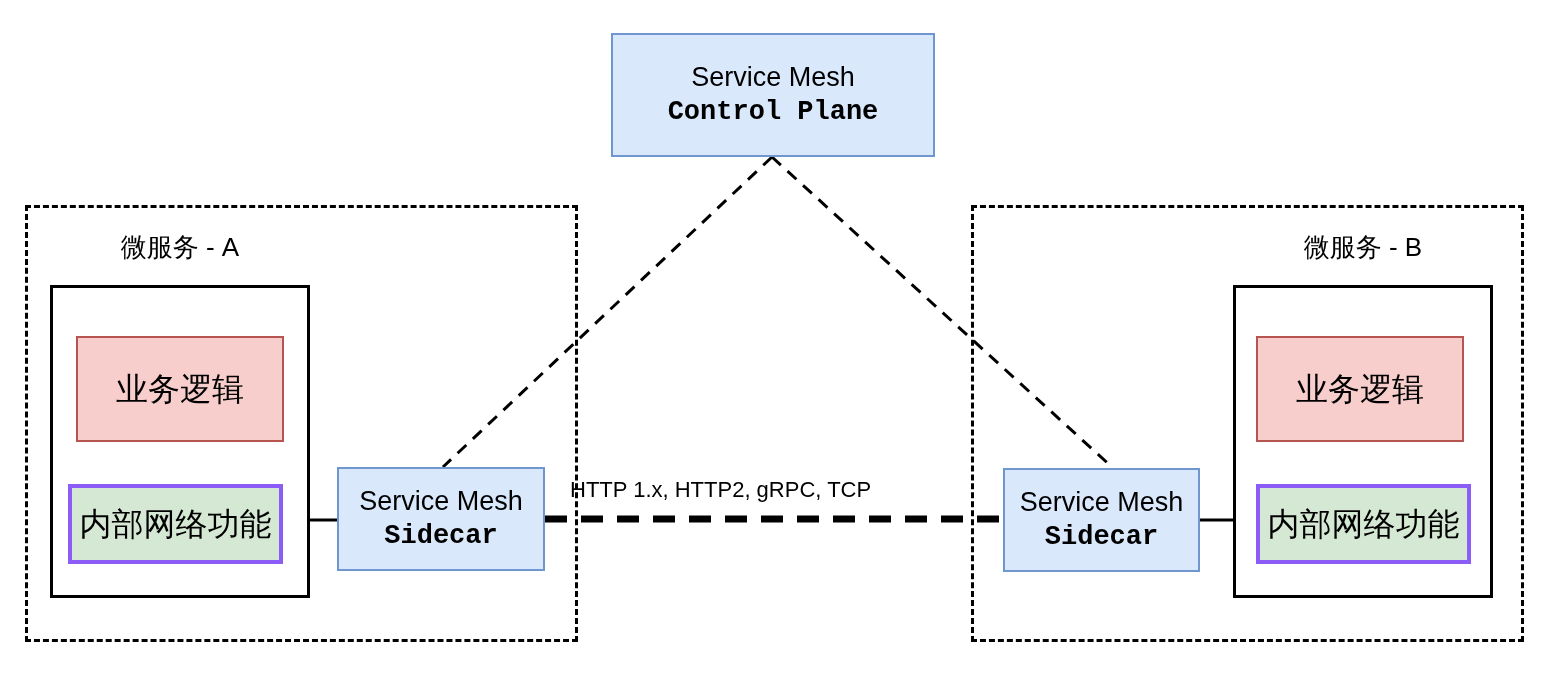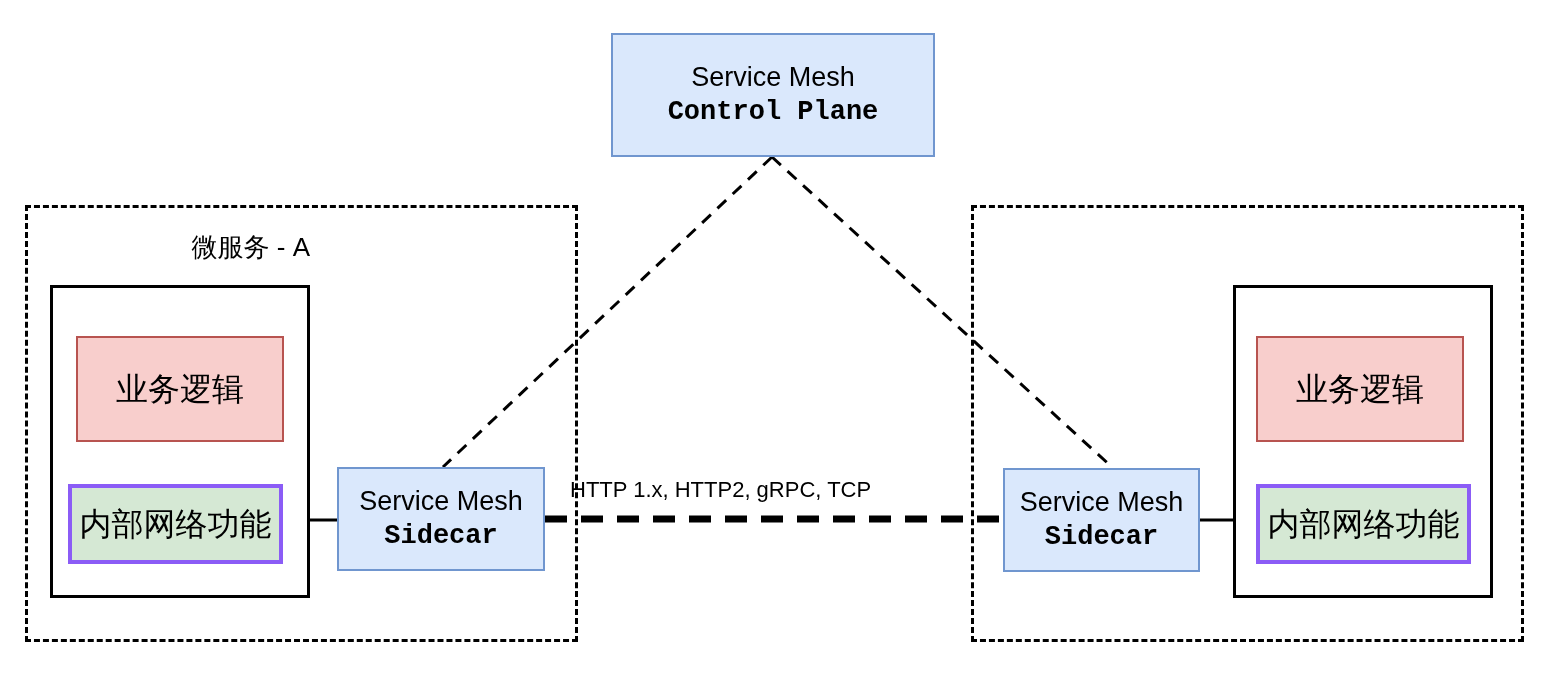--- a/index.html
+++ b/index.html
@@ -54,21 +54,21 @@
     justify-content: center;
   }
 
   .cn-text { font-size: 32px; }
   .node-title { font-size: 27px; }
   .node-title .line2 { font-weight: bold; display: block; font-family: Liberation Mono, monospace; }
 
   
   .container-label {
     font-size: 26px;
-    text-align: right;
+    text-align: center;
     white-space: nowrap;
   }
 
   
   .link-label {
     font-size: 22px;
     white-space: nowrap;
   }
 
   svg.overlay {
@@ -123,20 +123,21 @@
     <div>
       <span>Service Mesh</span>
       <span class="line2">Sidecar</span>
     </div>
   </div>
 
   <div class="abs link-label" style="left:570px; top:477px; width:410px;">HTTP 1.x, HTTP2, gRPC, TCP</div>
 
   <div class="abs service-container" style="left:971px; top:205px; width:553px; height:437px;"></div>
 
+  <div class="abs container-label" style="left:1233px; top:230px; width:260px;">微服务 - B</div>
 
   <div class="abs inner-box" style="left:1233px; top:285px; width:260px; height:313px;"></div>
 
   <div class="abs node node-red cn-text" style="left:1256px; top:336px; width:208px; height:106px;">
     <span>业务逻辑</span>
   </div>
 
   <div class="abs node node-green cn-text" style="left:1256px; top:484px; width:215px; height:80px;">
     <span>内部网络功能</span>
   </div>

